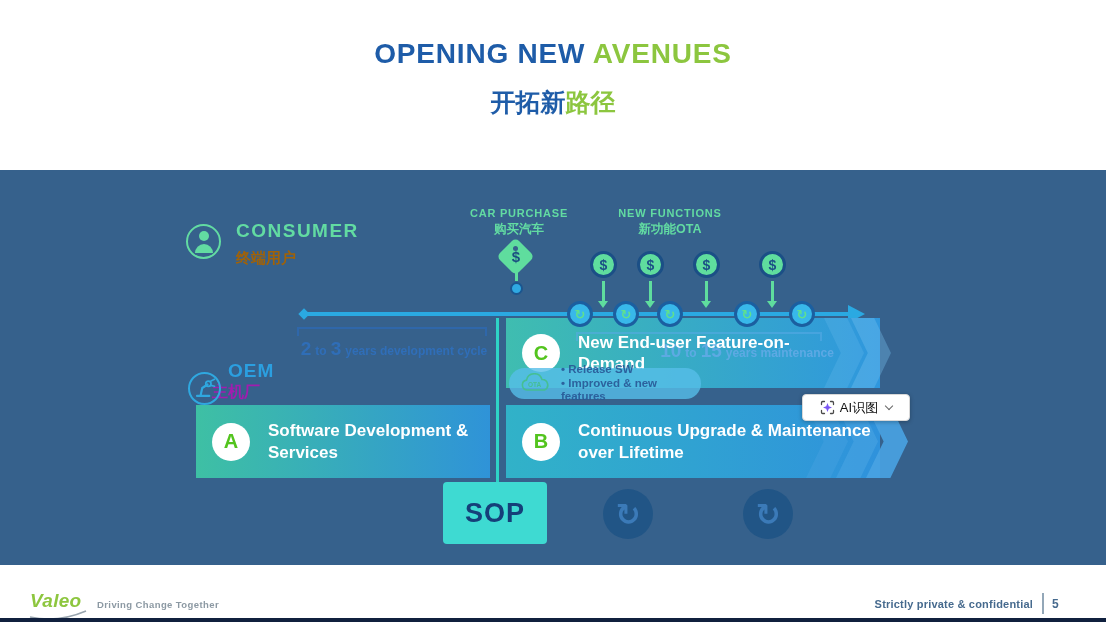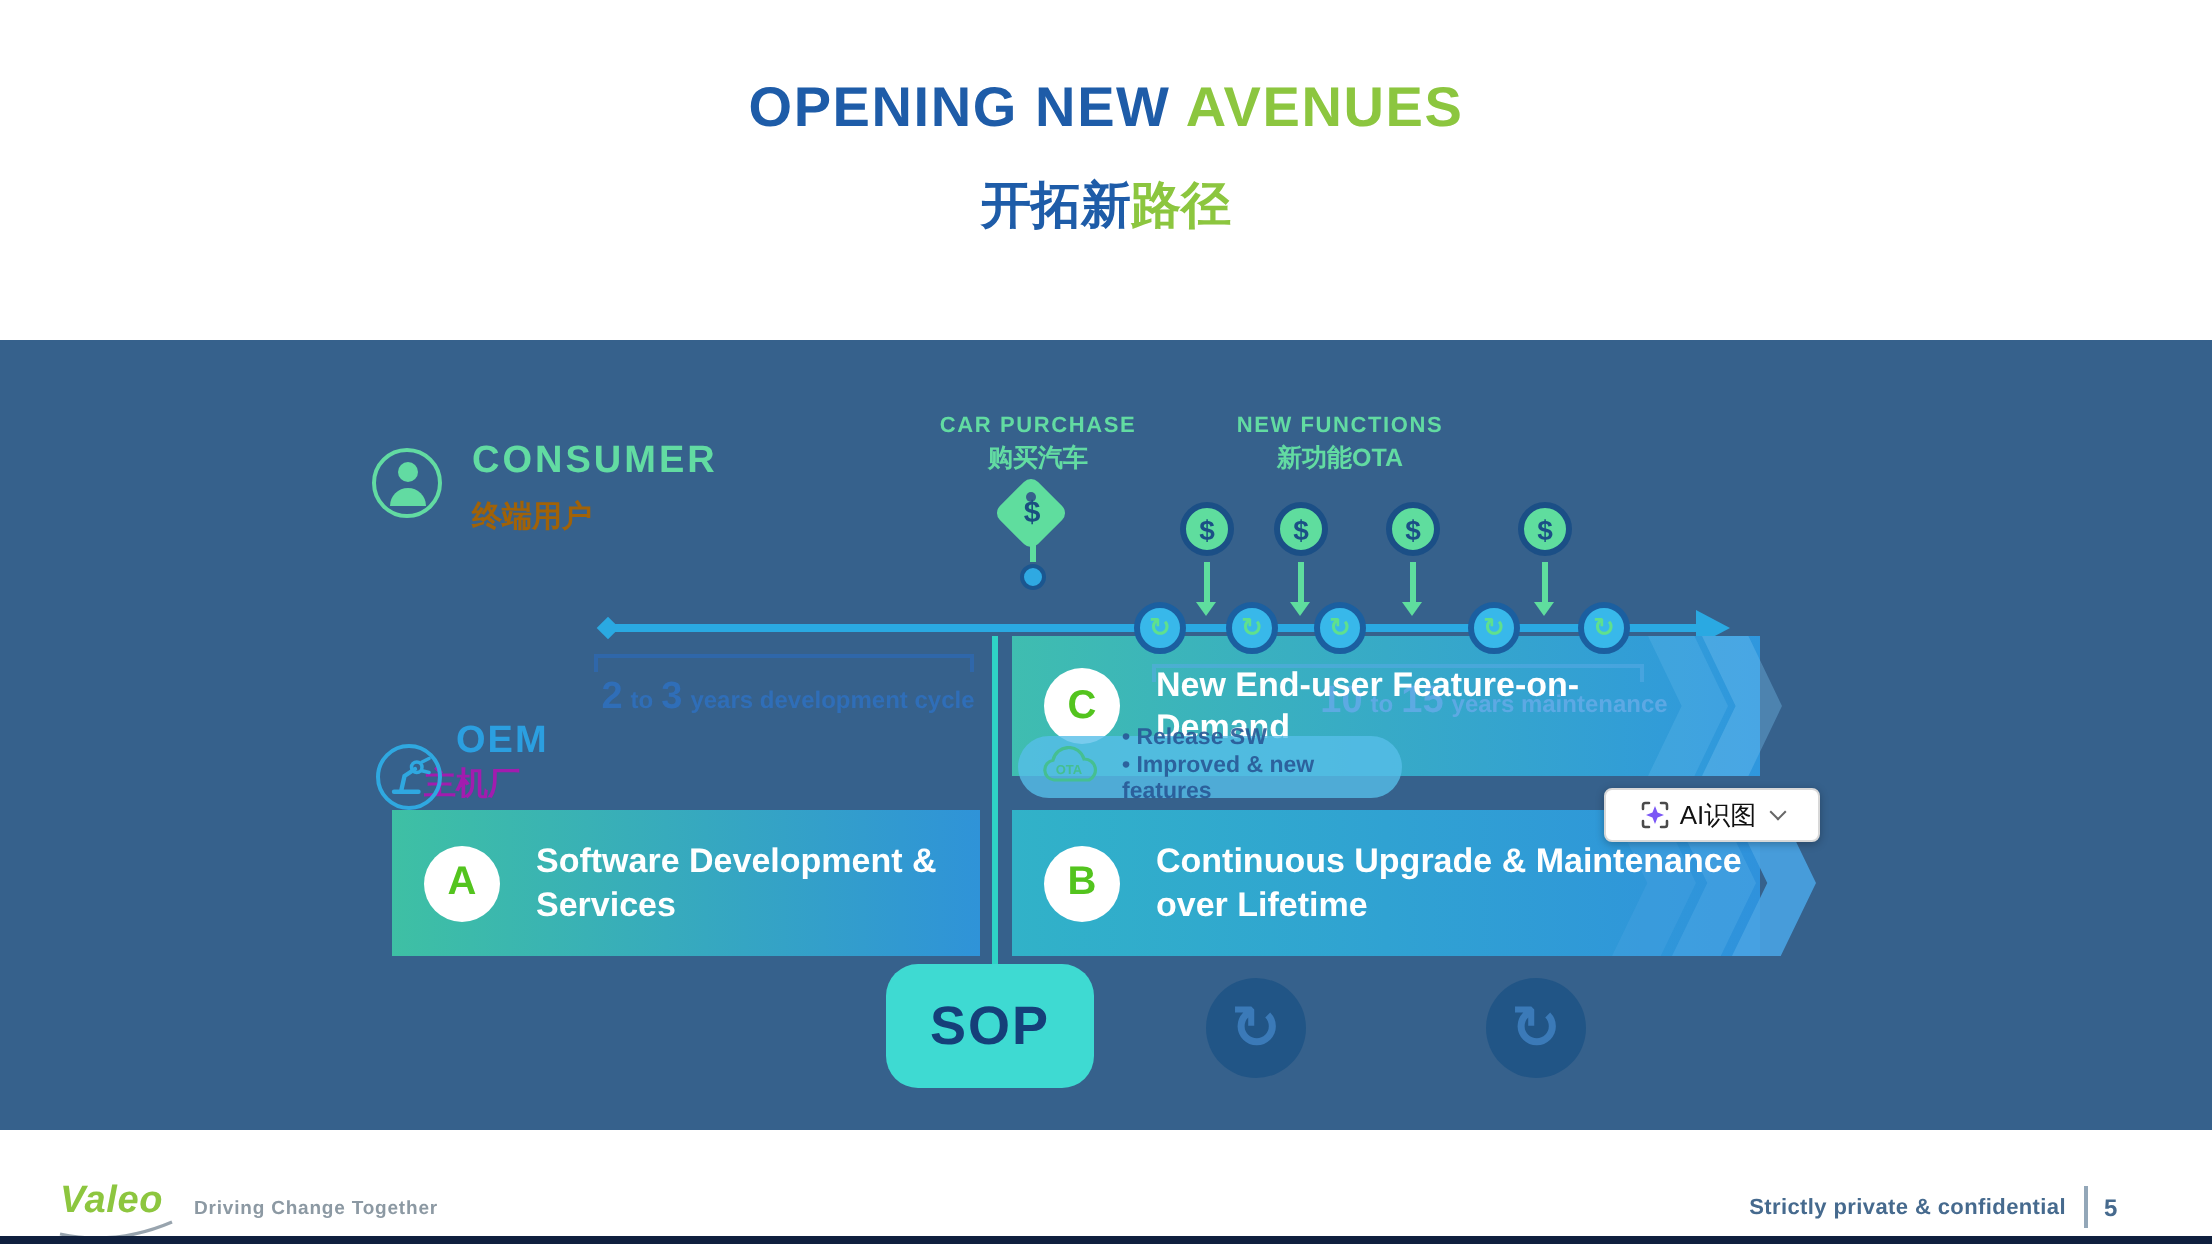--- a/index.html
+++ b/index.html
@@ -87,21 +87,21 @@
   .chev-c2 { left:851px; background:rgba(120,195,240,0.35); }
 
   
   .ota-pill { position:absolute; left:509px; top:368px; width:192px; height:31px; border-radius:16px; background:rgba(86,190,233,0.8); display:flex; align-items:center; z-index:3; }
   .ota-cloud { margin-left:10px; flex:0 0 auto; }
   .ota-bullets { margin-left:8px; color:rgba(40,88,150,0.9); font-size:11.5px; font-weight:700; line-height:13.5px; }
   .ota-bullets div::before { content:"• "; }
 
   
   .v-divider { position:absolute; left:495.5px; top:318px; width:3px; height:164px; background:#2ED3C6; }
-  .sop { position:absolute; left:443px; top:482px; width:104px; height:62px; border-radius:16px; background:#3EDAD2; display:flex; align-items:center; justify-content:center; font-size:27px; font-weight:800; letter-spacing:1px; color:#153F79; z-index:4; }
+  .sop { position:absolute; left:443px; top:482px; width:104px; height:62px; border-radius:4px; background:#3EDAD2; display:flex; align-items:center; justify-content:center; font-size:27px; font-weight:800; letter-spacing:1px; color:#153F79; z-index:4; }
   .big-refresh { position:absolute; top:489px; width:50px; height:50px; border-radius:50%; background:#215586; color:#3B7AB8; display:flex; align-items:center; justify-content:center; font-size:30px; font-weight:700; }
 
   
   .ai-btn { position:absolute; left:786px; top:394px; width:108px; height:27px; background:#ffffff; border:1px solid #D8D8D8; border-radius:4px; box-shadow:0 1px 4px rgba(0,0,0,0.28); display:flex; align-items:center; justify-content:center; gap:5px; z-index:6; cursor:pointer;margin-left:16px; }
   .ai-btn-label { font-size:13px; color:#111111; font-weight:500; }
   .ai-chevron { width:6px; height:6px; border:solid #666; border-width:0 1.5px 1.5px 0; transform:rotate(45deg); margin-top:-3px; margin-left:3px; }
 
   
   .valeo-logo { position:absolute; left:30px; top:590px; font-size:19px; font-weight:800; font-style:italic; color:#8DC63F; letter-spacing:0.3px; }
   .valeo-swoosh { position:absolute; left:28px; top:610px; }

